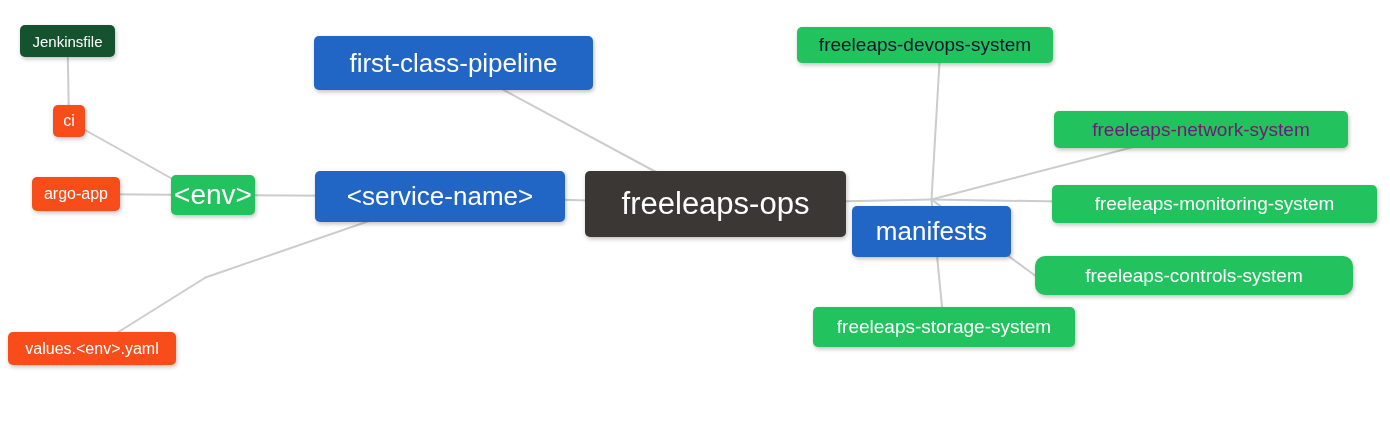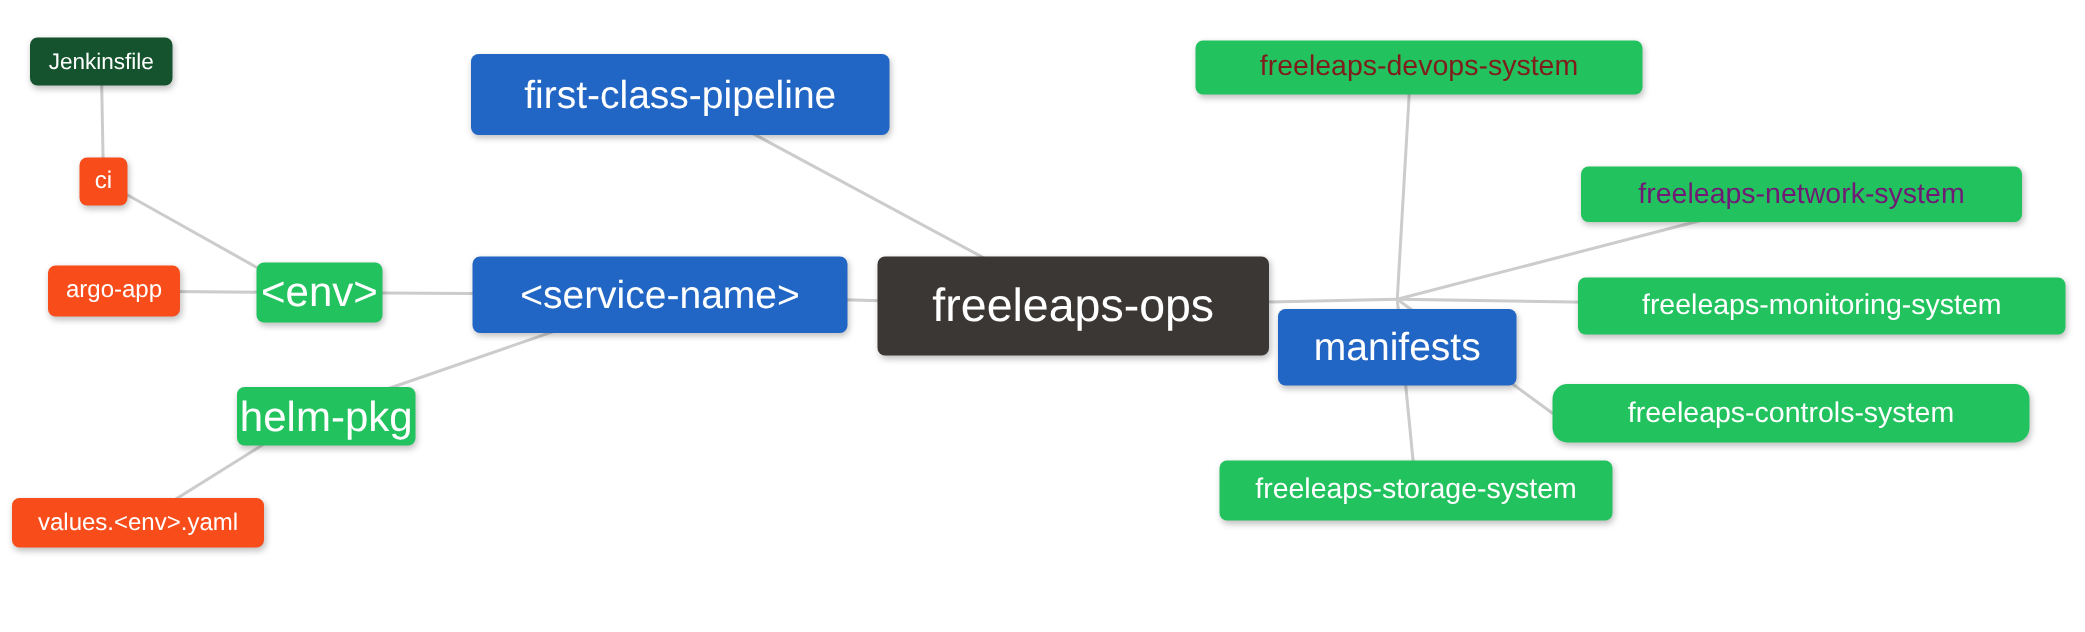--- a/index.html
+++ b/index.html
@@ -67,39 +67,36 @@
     </div>
     <div class="node n-red" style="left: 53px; top: 105px; width: 32px; height: 32px; background: rgb(248, 77, 27); color: rgb(255, 255, 255);">
       <span>ci</span>
     </div>
     <div class="node n-red" style="left: 32px; top: 177px; width: 88px; height: 34px; background: rgb(248, 77, 27); color: rgb(255, 255, 255);">
       <span>argo-app</span>
     </div>
     <div class="node n-green-lg" style="left: 159px; top: 175px; width: 84px; height: 40px; background: rgb(34, 195, 94); color: rgb(255, 255, 255);">
       <span>&lt;env&gt;</span>
     </div>
-    <div class="node n-green-lg" style="left: 146px; top: 258px; width: 119px; height: 39px; background: rgb(34, 195, 94); color: rgb(255, 255, 255);">
-      <span>helm-pkg</span>
-    </div>
     <div class="node n-red" style="left: 8px; top: 332px; width: 168px; height: 33px; background: rgb(248, 77, 27); color: rgb(255, 255, 255);">
       <span>values.&lt;env&gt;.yaml</span>
     </div>
     <div class="node n-branch" style="left: 314px; top: 36px; width: 279px; height: 54px; background: rgb(33, 102, 197); color: rgb(255, 255, 255);">
       <span>first-class-pipeline</span>
     </div>
     <div class="node n-branch" style="left: 315px; top: 171px; width: 250px; height: 51px; background: rgb(33, 102, 197); color: rgb(255, 255, 255);">
       <span>&lt;service-name&gt;</span>
     </div>
     <div class="node n-root" style="left: 585px; top: 171px; width: 261px; height: 66px; background: rgb(59, 55, 53); color: rgb(255, 255, 255);">
       <span>freeleaps-ops</span>
     </div>
     <div class="node n-branch" style="left: 852px; top: 174px; width: 159px; height: 51px; background: rgb(33, 102, 197); color: rgb(255, 255, 255); margin-top: 32px;">
       <span>manifests</span>
     </div>
-    <div class="node n-green" style="left: 797px; top: 27px; width: 298px; height: 36px; background: rgb(34, 195, 94); color: #7f1d1d;">
+    <div class="node n-green" style="left: 797px; top: 27px; width: 256px; height: 36px; background: rgb(34, 195, 94); color: #0f172a;">
       <span>freeleaps-devops-system</span>
     </div>
     <div class="node n-green" style="left: 1054px; top: 111px; width: 294px; height: 37px; background: rgb(34, 195, 94); color: #701a75;">
       <span>freeleaps-network-system</span>
     </div>
     <div class="node n-green" style="left: 1052px; top: 185px; width: 325px; height: 38px; background: rgb(34, 195, 94); color: rgb(255, 255, 255);">
       <span>freeleaps-monitoring-system</span>
     </div>
     <div class="node n-green" style="left: 1035px; top: 256px; width: 318px; height: 39px; background: rgb(34, 195, 94); color: rgb(255, 255, 255); border-radius: 10px;">
       <span>freeleaps-controls-system</span>

